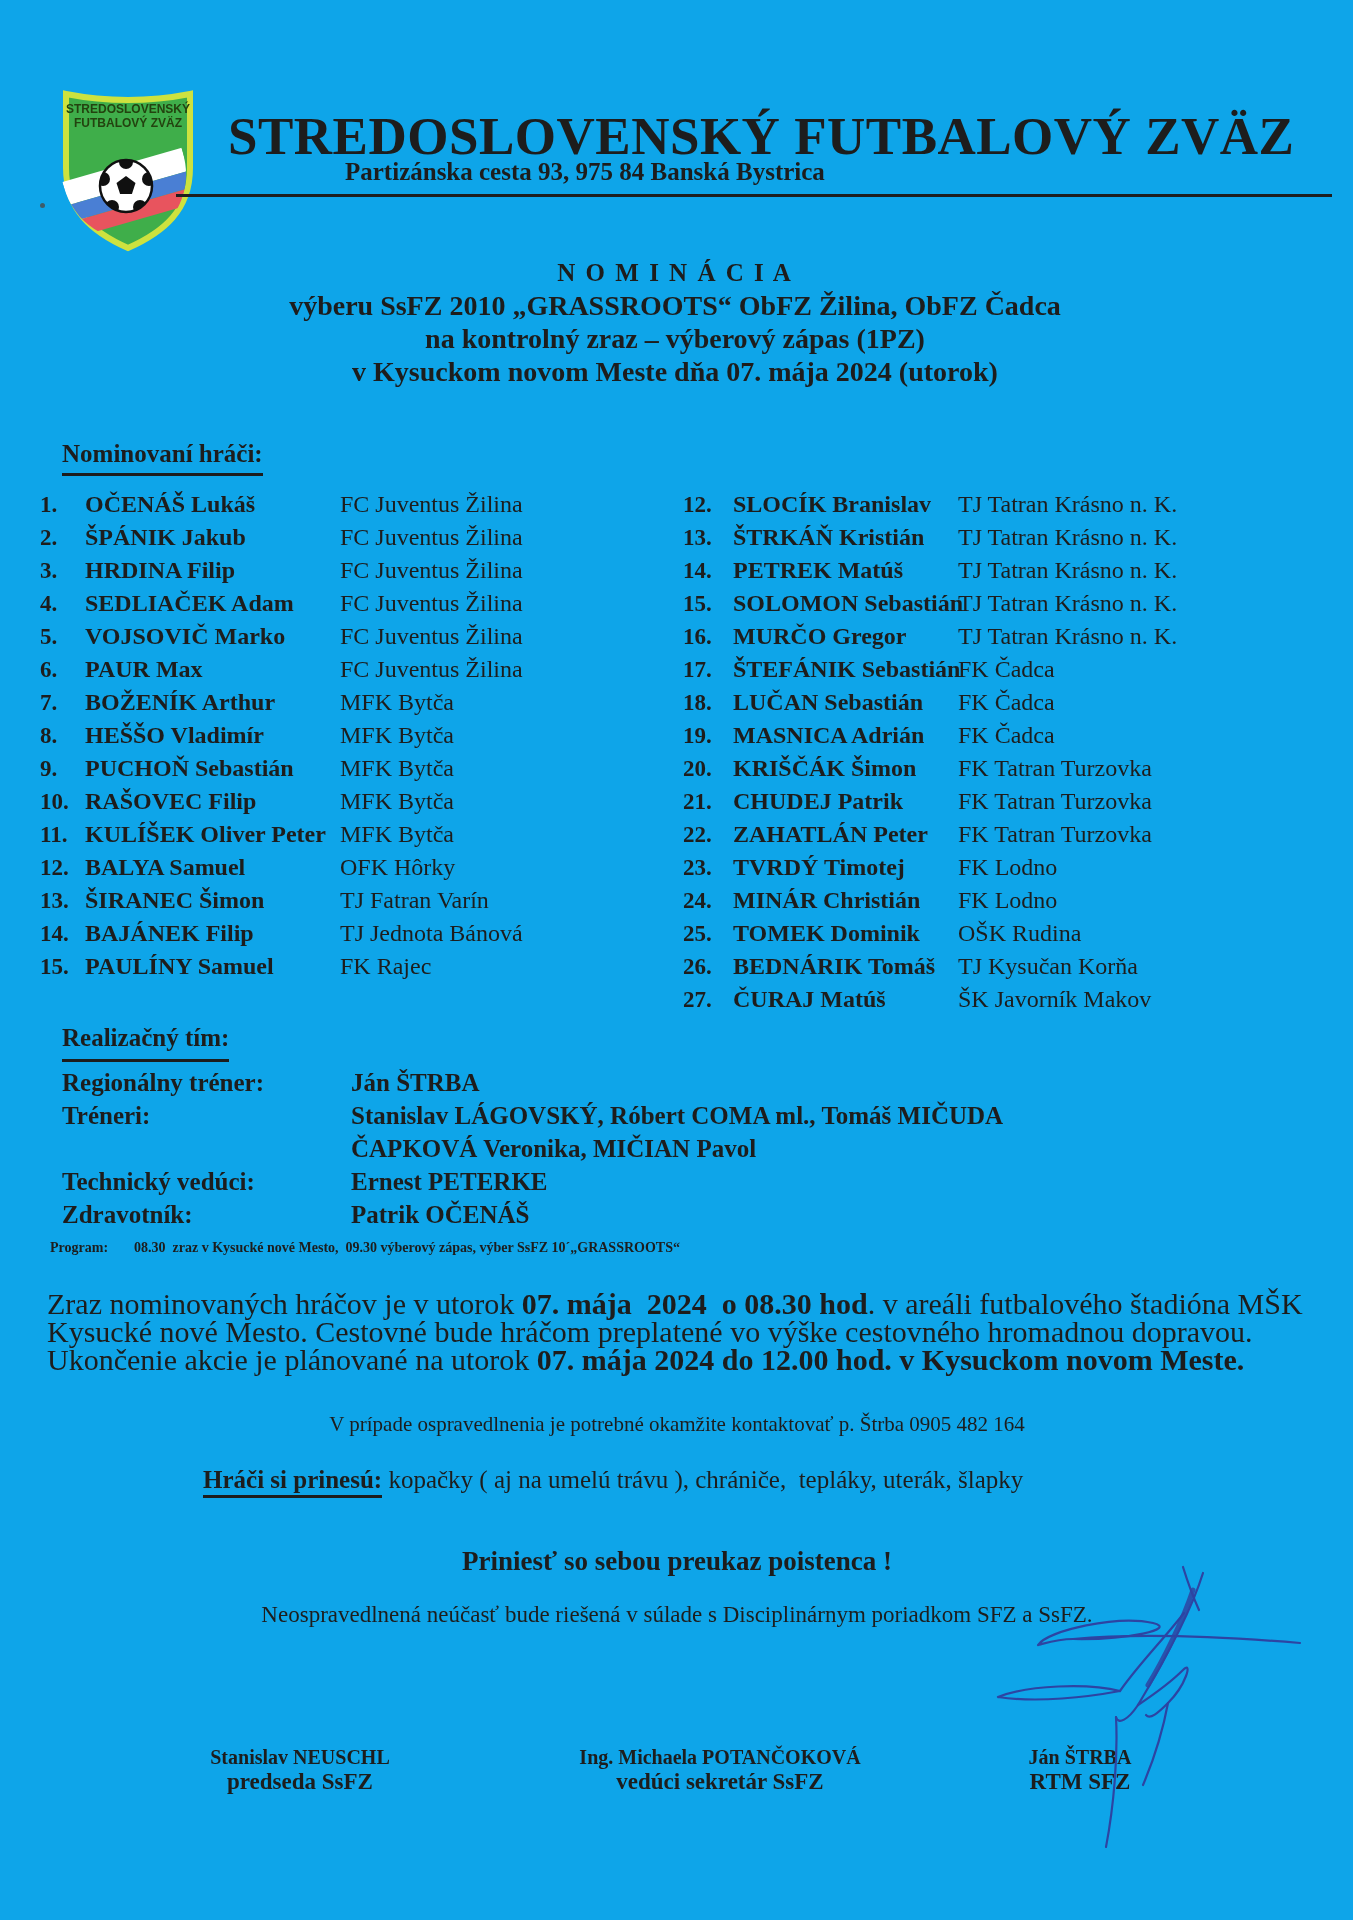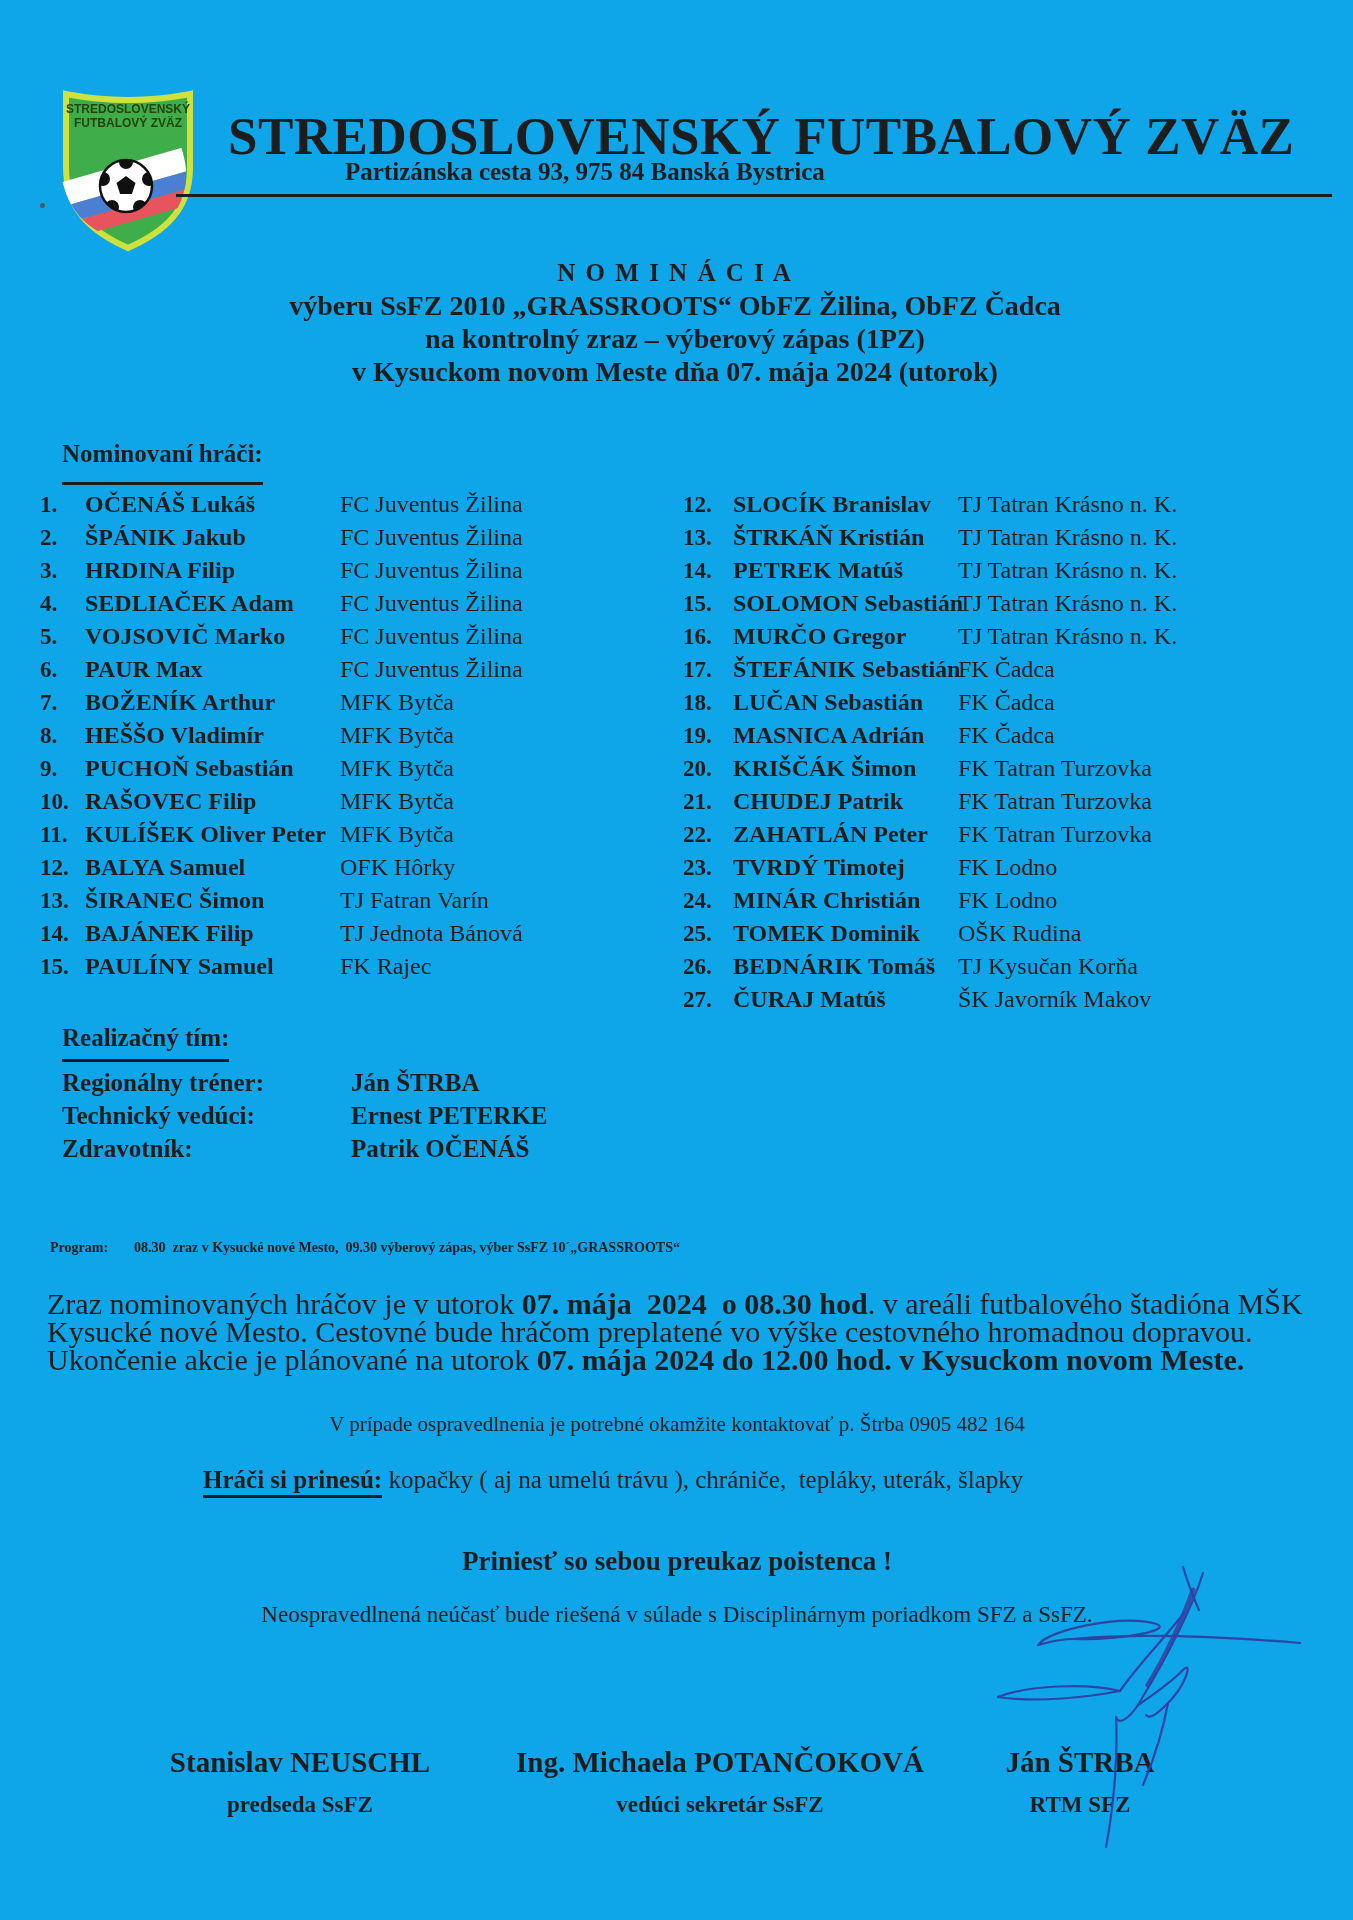--- a/index.html
+++ b/index.html
@@ -12,21 +12,21 @@
   
   .org-name{left:228px; top:106px; font-size:53px; font-weight:700; letter-spacing:.5px; white-space:nowrap;}
   .org-address{left:345px; top:158px; font-size:25px; font-weight:700; white-space:nowrap;}
   .header-rule{left:176px; top:194px; width:1156px; height:3px; background:#1e1e1e;}
   .scan-dot{left:40px; top:203px; width:5px; height:5px; border-radius:50%; background:#4a4a4a; opacity:.8;}
   
   .title-block{left:75px; top:256px; width:1200px; text-align:center; font-weight:700; line-height:33px;}
   .nom-heading{font-size:25px; letter-spacing:2px;}
   .title-line{font-size:28px;}
   
-  .players-heading{left:62px; top:440px; font-size:25px; font-weight:700; border-bottom:3px solid #1d1d1d; padding-bottom:14px;}
+  .players-heading{left:62px; top:440px; font-size:25px; font-weight:700; border-bottom:3px solid #1d1d1d; padding-bottom:5px;}
   .pcol{top:488px;}
   .pcol-left{left:40px;}
   .pcol-right{left:683px;}
   .prow{display:grid; height:33px; line-height:33px; white-space:nowrap;}
   .pcol-left .prow{grid-template-columns:45px 255px auto;}
   .pcol-right .prow{grid-template-columns:50px 225px auto;}
   .pnum{font-size:23px; font-weight:700;}
   .pname{font-size:24px; font-weight:700;}
   .pclub{font-size:24px;}
   
@@ -40,21 +40,21 @@
   .program-label{margin-right:26px;}
   
   .meeting-note{left:47px; top:1290px; width:1262px; font-size:30px; line-height:28px; text-align:left;}
   .contact-note{left:10px; top:1412px; width:1334px; text-align:center; font-size:21px;}
   .bring-row{left:203px; top:1466px; font-size:25px; white-space:nowrap;}
   .bring-label{font-weight:700; border-bottom:3px solid #1d1d1d; padding-bottom:2px;}
   .insurance-note{left:10px; top:1546px; width:1334px; text-align:center; font-size:27px; font-weight:700;}
   .discipline-note{left:10px; top:1602px; width:1334px; text-align:center; font-size:23px;}
   
   .sig-col{top:1746px; text-align:center;}
-  .sig-col .sig-name{font-size:29px; font-weight:700; margin-bottom:13px;}
+  .sig-col .sig-name{font-size:20px; font-weight:700; }
   .sig-col .sig-role{font-size:23px; font-weight:700;}
   .sig-col-0{left:90px; width:420px;}
   .sig-col-1{left:510px; width:420px;}
   .sig-col-2{left:930px; width:300px;}
   .sig-ink{left:978px; top:1545px; width:340px; height:320px; pointer-events:none;}
   .logo{left:52px; top:86px; width:152px; height:170px;}
 </style>
 </head>
 <body>
 
@@ -265,20 +265,27 @@
 
   <div class="abs staff-heading">Realizačný tím:</div>
   <div class="abs staff-rows">
       <div class="srow">
         <div class="slabel">Regionálny tréner:</div>
         <div>
           <div class="sval">Ján ŠTRBA</div>
         </div>
       </div>
       <div class="srow">
+        <div class="slabel">Tréneri:</div>
+        <div>
+          <div class="sval">Stanislav LÁGOVSKÝ, Róbert COMA ml., Tomáš MIČUDA</div>
+          <div class="sval">ČAPKOVÁ Veronika, MIČIAN Pavol</div>
+        </div>
+      </div>
+      <div class="srow">
         <div class="slabel">Technický vedúci:</div>
         <div>
           <div class="sval">Ernest PETERKE</div>
         </div>
       </div>
       <div class="srow">
         <div class="slabel">Zdravotník:</div>
         <div>
           <div class="sval">Patrik OČENÁŠ</div>
         </div>

